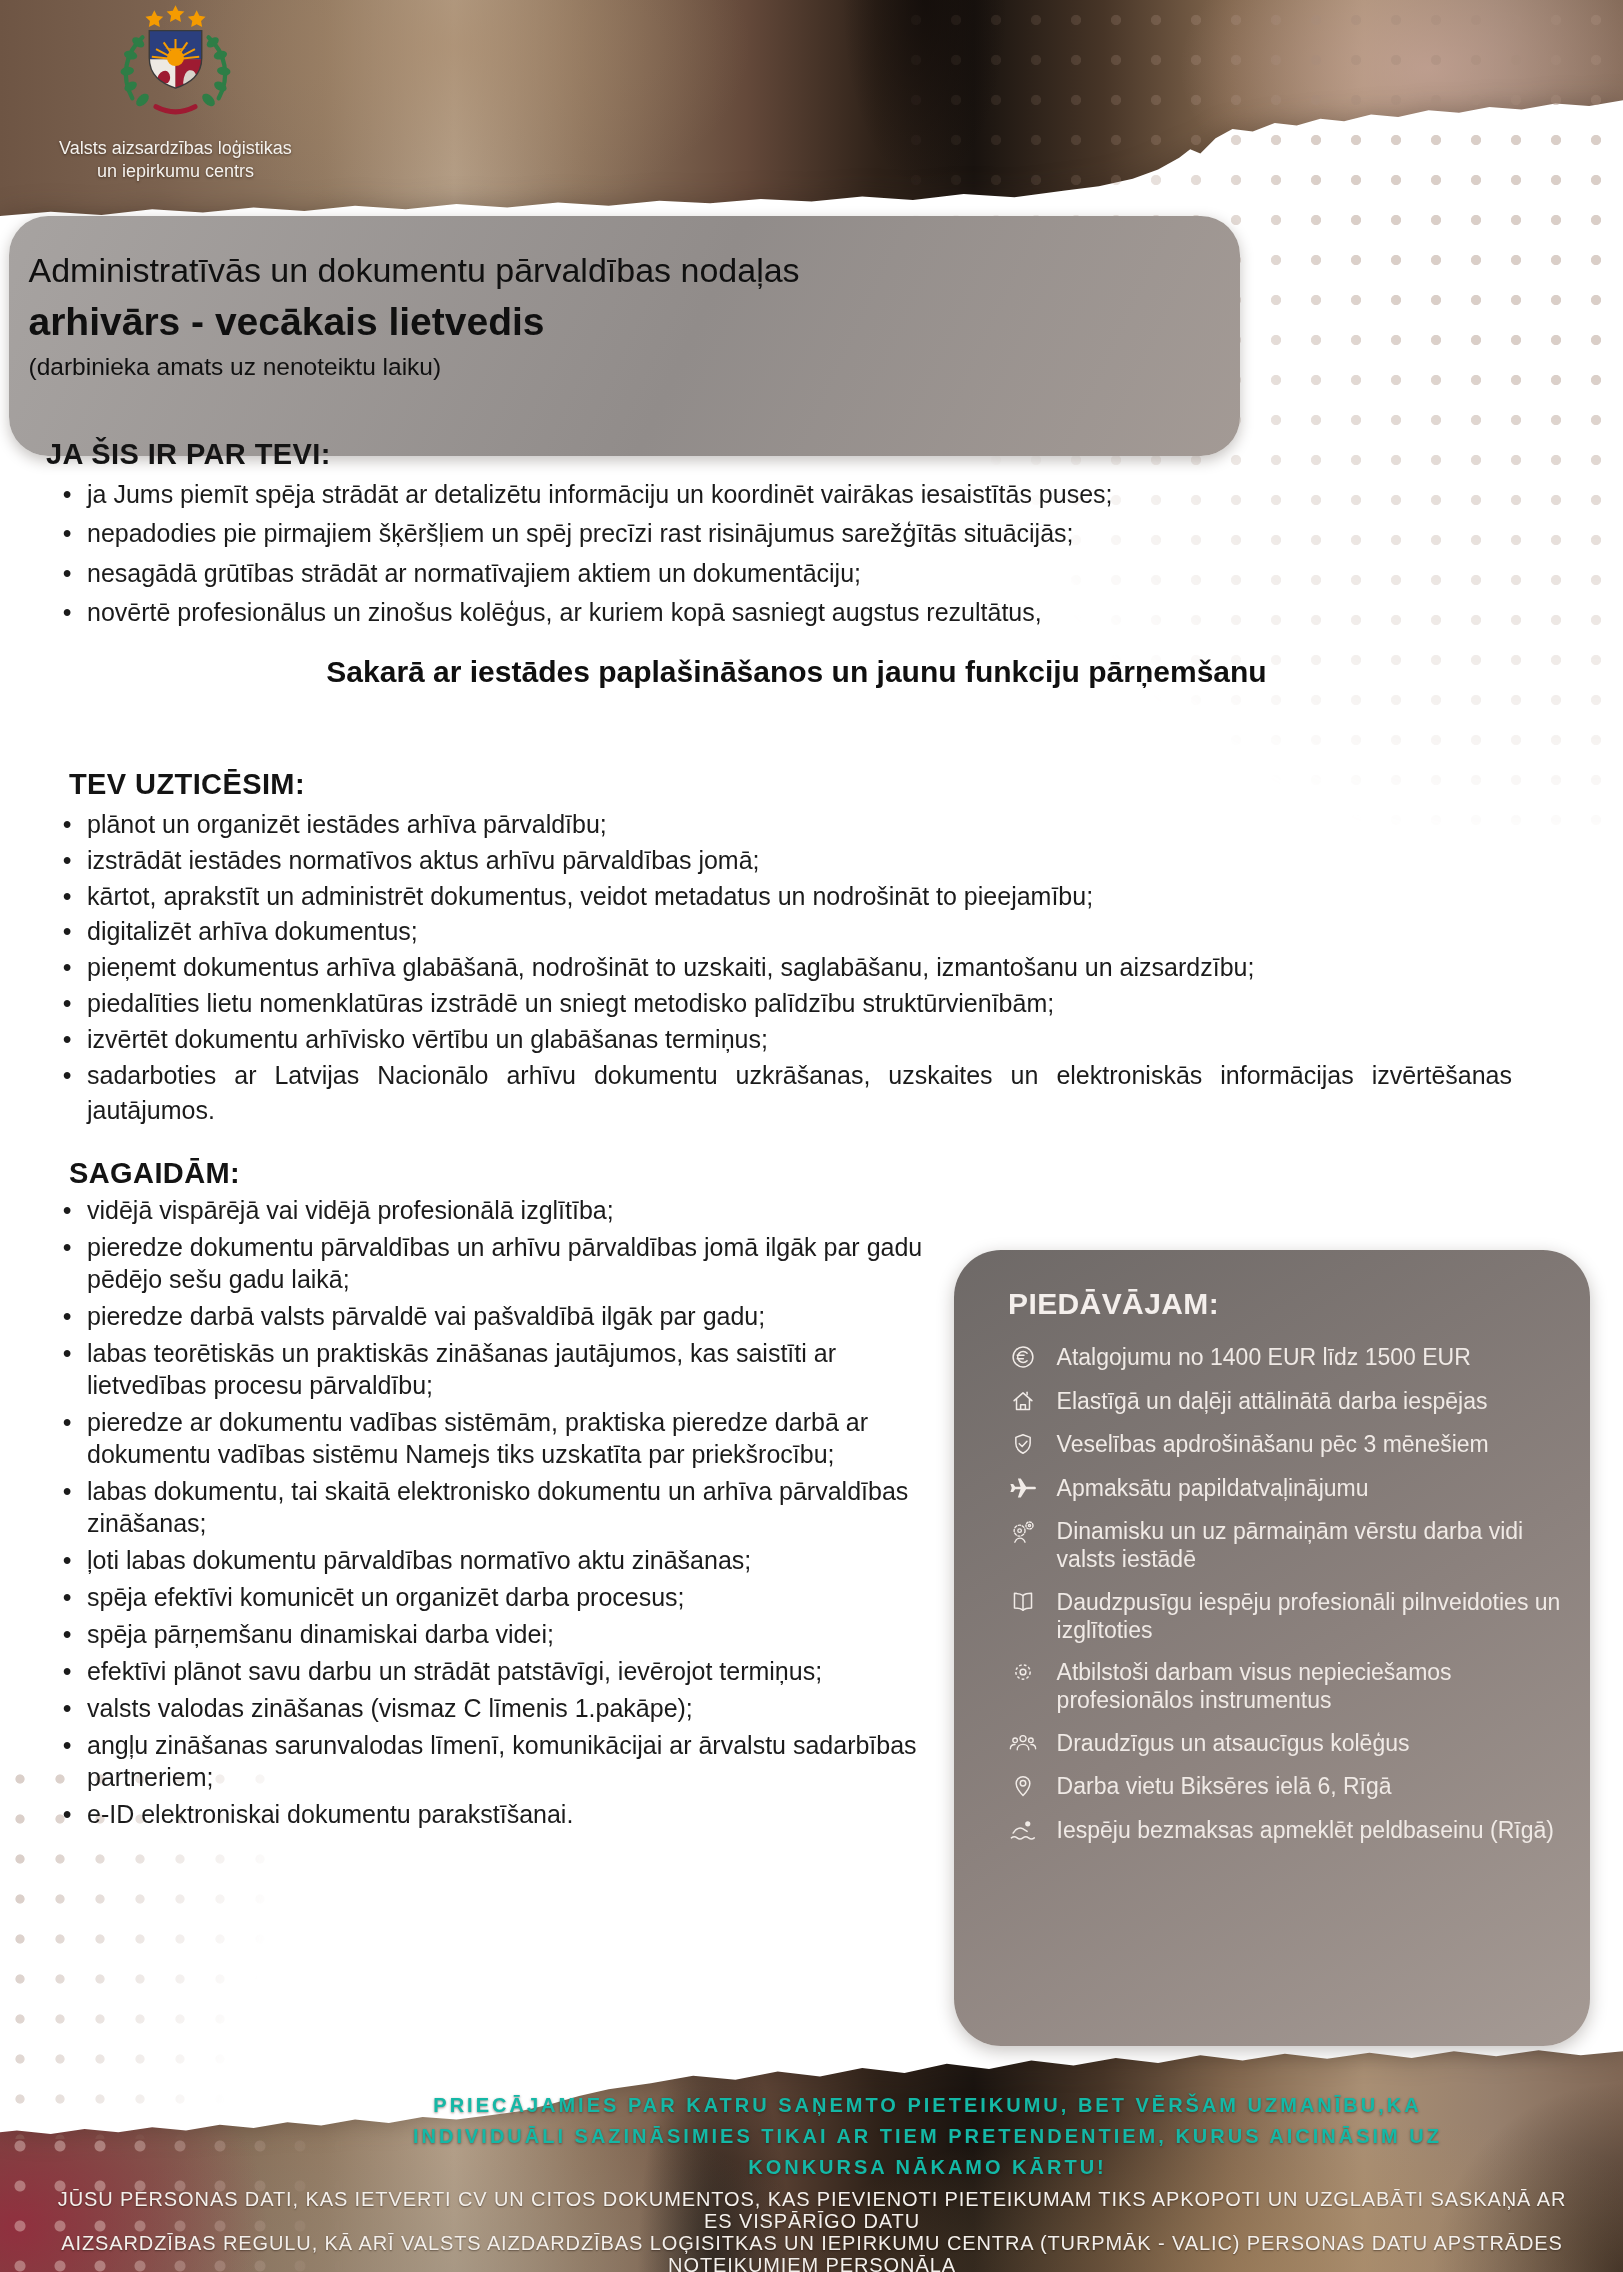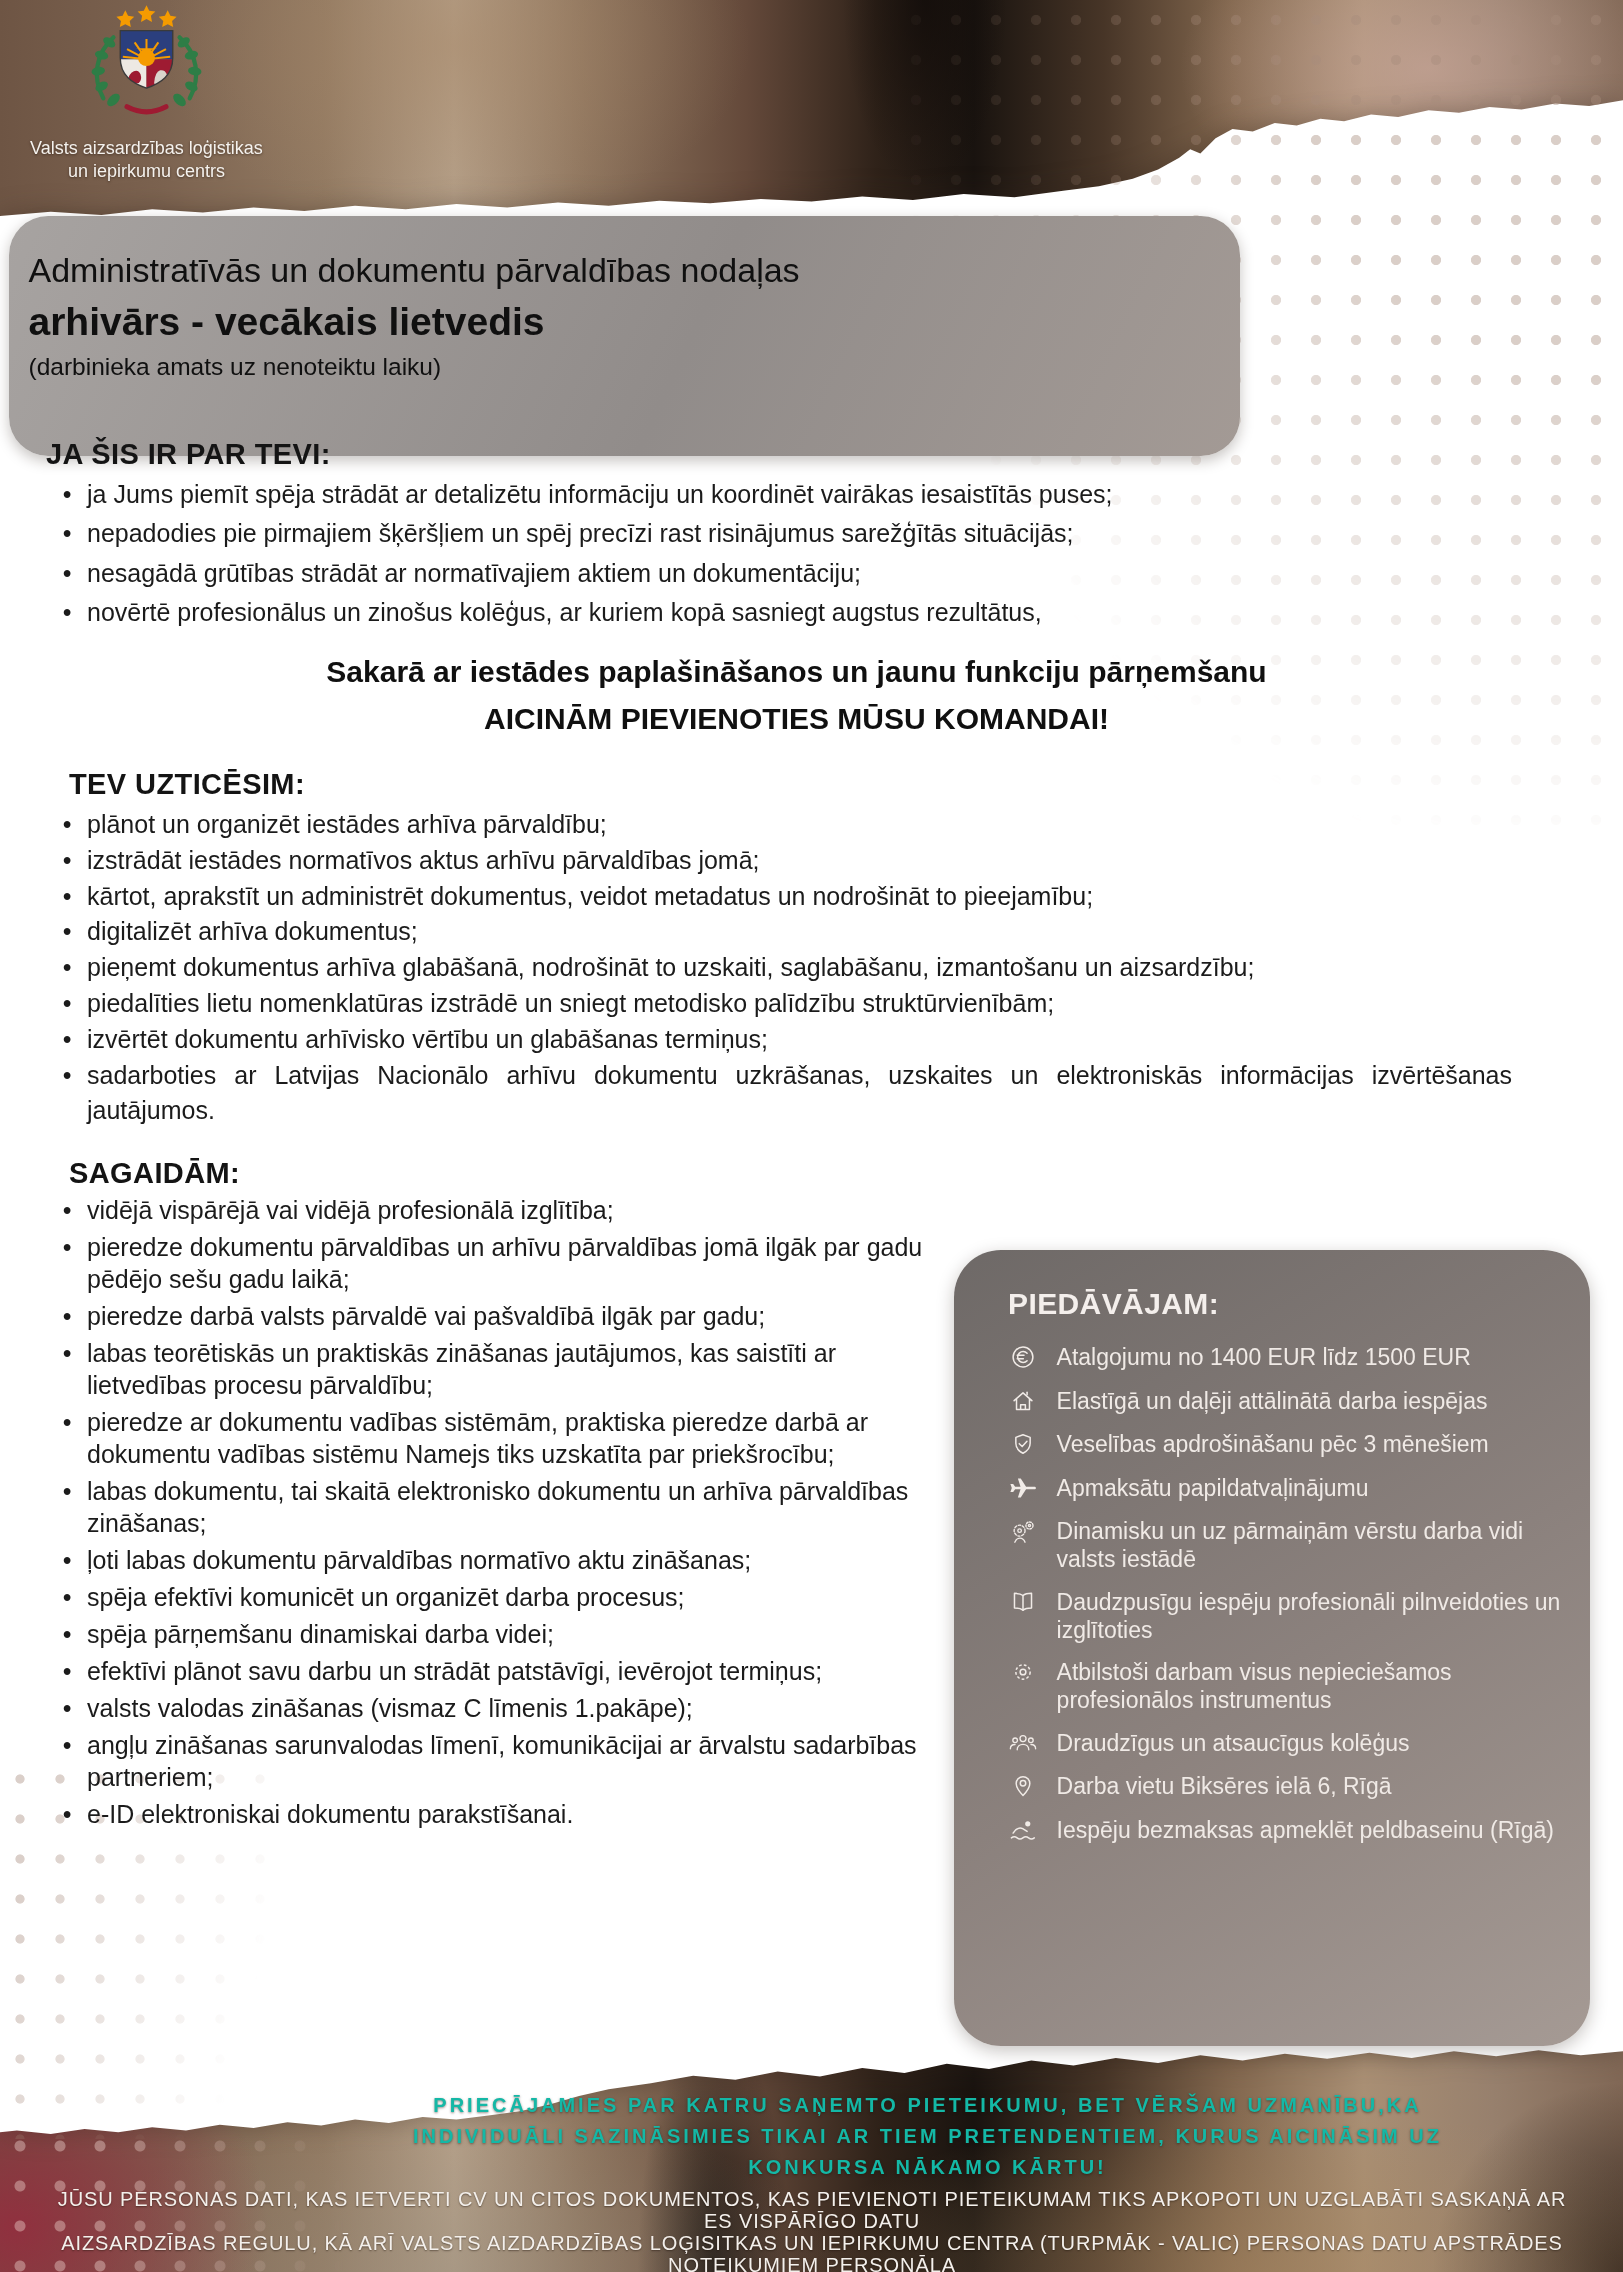--- a/index.html
+++ b/index.html
@@ -36,21 +36,21 @@
             mask-image: radial-gradient(ellipse at 95% 4%, #000 30%, transparent 74%); }
   .dots-left { left:0; top:1759px; width:271px; height:380px;
     background-image: radial-gradient(circle, rgba(160,130,115,.38) 4.2px, transparent 5px);
     -webkit-mask-image: linear-gradient(105deg, #000 15%, transparent 85%);
             mask-image: linear-gradient(105deg, #000 15%, transparent 85%); }
   .dots-bl { left:0; top:2126px; width:364px; height:146px;
     background-image: radial-gradient(circle, rgba(238,212,206,.42) 5px, transparent 6px);
     -webkit-mask-image: linear-gradient(to right, #000 30%, transparent 95%);
             mask-image: linear-gradient(to right, #000 30%, transparent 95%); }
   
-  .logo-wrap { position:absolute; left:3px; top:5px; width:287px; z-index:5; text-align:center; }
+  .logo-wrap { position:absolute; left:32px; top:5px; width:287px; z-index:5; text-align:center; }
   .org-name { margin-top:3.4px; color:#f5f2ee; font-size:18px; line-height:23px;
     text-shadow: 0 0.8px 2.5px rgba(40,25,15,.6); }
   
   .header-box { position:absolute; left:8.5px; top:216px; width:1231px; height:240px; z-index:5;
     border-radius:39px; padding:36px 25px 0 20px;
     background: linear-gradient(115deg, #a7a3a1 0%, #918c8a 55%, #a39a95 100%);
     box-shadow: 0 4.2px 13.5px rgba(30,20,12,.25); color:#101010; }
   .hdr-dept { font-size:34px; line-height:37px; font-weight:400; }
   .hdr-pos  { font-size:39px; line-height:42px; font-weight:700; margin-top:12px; }
   .hdr-note { font-size:24.5px; line-height:28px; margin-top:10px; }
@@ -174,21 +174,20 @@
     <div class="sec-heading" style="left:46px; top:438px;">JA ŠIS IR PAR TEVI:</div>
     <ul class="blist about-list">
       <li>ja Jums piemīt spēja strādāt ar detalizētu informāciju un koordinēt vairākas iesaistītās puses;</li>
       <li>nepadodies pie pirmajiem šķēršļiem un spēj precīzi rast risinājumus sarežģītās situācijās;</li>
       <li>nesagādā grūtības strādāt ar normatīvajiem aktiem un dokumentāciju;</li>
       <li>novērtē profesionālus un zinošus kolēģus, ar kuriem kopā sasniegt augstus rezultātus,</li>
     </ul>
 
     <div class="callout">
       <div class="callout-l1">Sakarā ar iestādes paplašināšanos un jaunu funkciju pārņemšanu</div>
-      <div class="callout-l2">AICINĀM PIEVIENOTIES MŪSU KOMANDAI!</div>
     </div>
 
     <div class="sec-heading" style="left:69px; top:768px;">TEV UZTICĒSIM:</div>
     <ul class="blist duties-list">
       <li>plānot un organizēt iestādes arhīva pārvaldību;</li>
       <li>izstrādāt iestādes normatīvos aktus arhīvu pārvaldības jomā;</li>
       <li>kārtot, aprakstīt un administrēt dokumentus, veidot metadatus un nodrošināt to pieejamību;</li>
       <li>digitalizēt arhīva dokumentus;</li>
       <li>pieņemt dokumentus arhīva glabāšanā, nodrošināt to uzskaiti, saglabāšanu, izmantošanu un aizsardzību;</li>
       <li>piedalīties lietu nomenklatūras izstrādē un sniegt metodisko palīdzību struktūrvienībām;</li>

